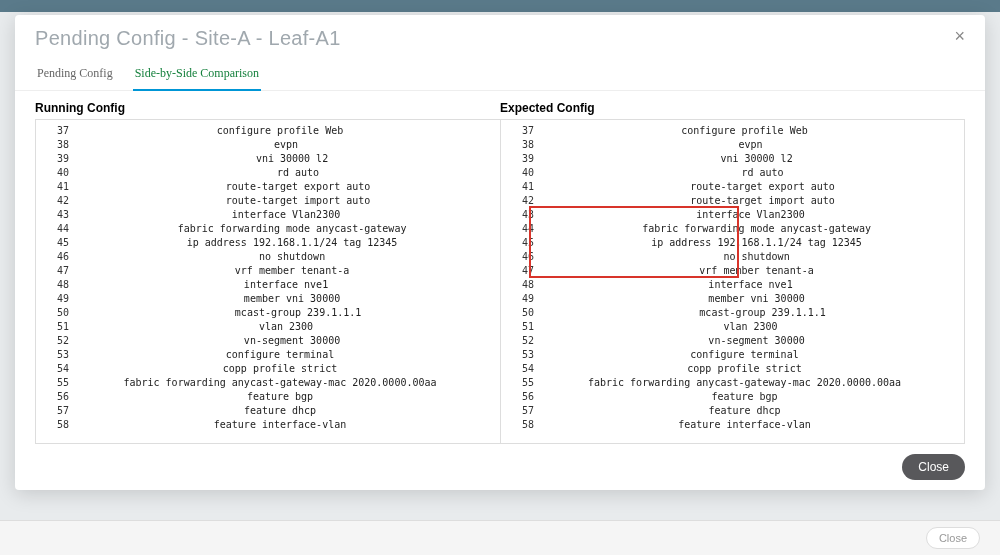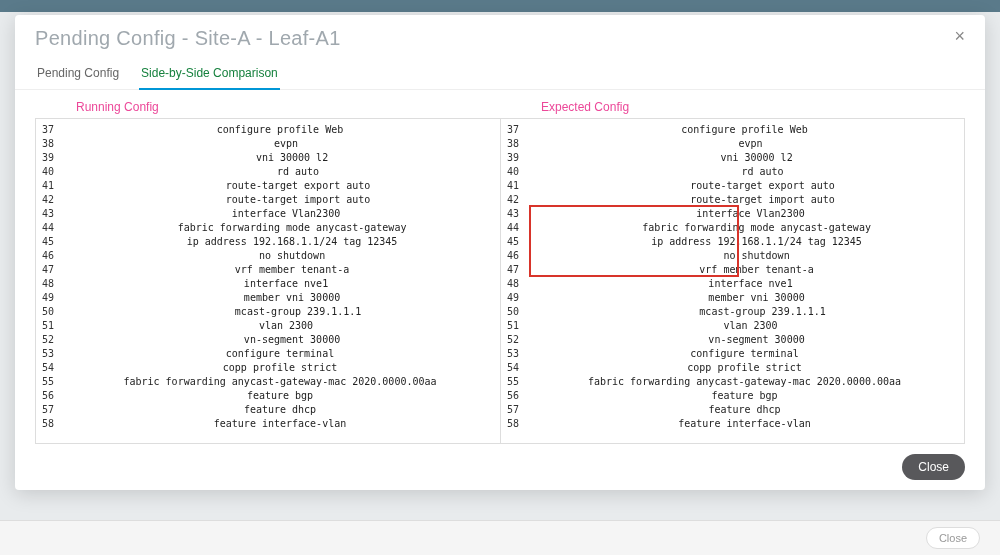--- a/index.html
+++ b/index.html
@@ -90,50 +90,50 @@
       gap: 18px;
       border-bottom: 1px solid #eee;
     }
     .tab {
       padding: 8px 2px;
       font-size: 12px;
       color: #666;
       cursor: pointer;
       border-bottom: 2px solid transparent;
       margin-bottom: -1px;
+      font-family: Liberation Serif, serif;
     }
     .tab.active {
       color: #15803d;
       border-bottom-color: #0096d6;
     }
     .compare-wrapper {
       display: flex;
       padding: 10px 20px 0 20px;
       gap: 0;
       flex: 1;
       min-height: 0;
     }
     .pane {
       flex: 1;
       display: flex;
       flex-direction: column;
       min-width: 0;
     }
     .pane-title {
       font-size: 12px;
-      font-weight: normal;
-      color: #ec4899;
+      font-weight: bold;
+      color: #000000;
       padding-bottom: 4px;
-      margin-left: 41px;
     }
     .pane-body {
       border: 1px solid #ddd;
       flex: 1;
       overflow-y: scroll;
-      padding: 4px 2px;
+      padding: 4px 17px;
       position: relative;
       font-family: "Lucida Console", Monaco, monospace;
       font-size: 10px;
       line-height: 14px;
       color: #222;
     }
     .left .pane-body {
       border-right: none;
     }
     .code-line {

